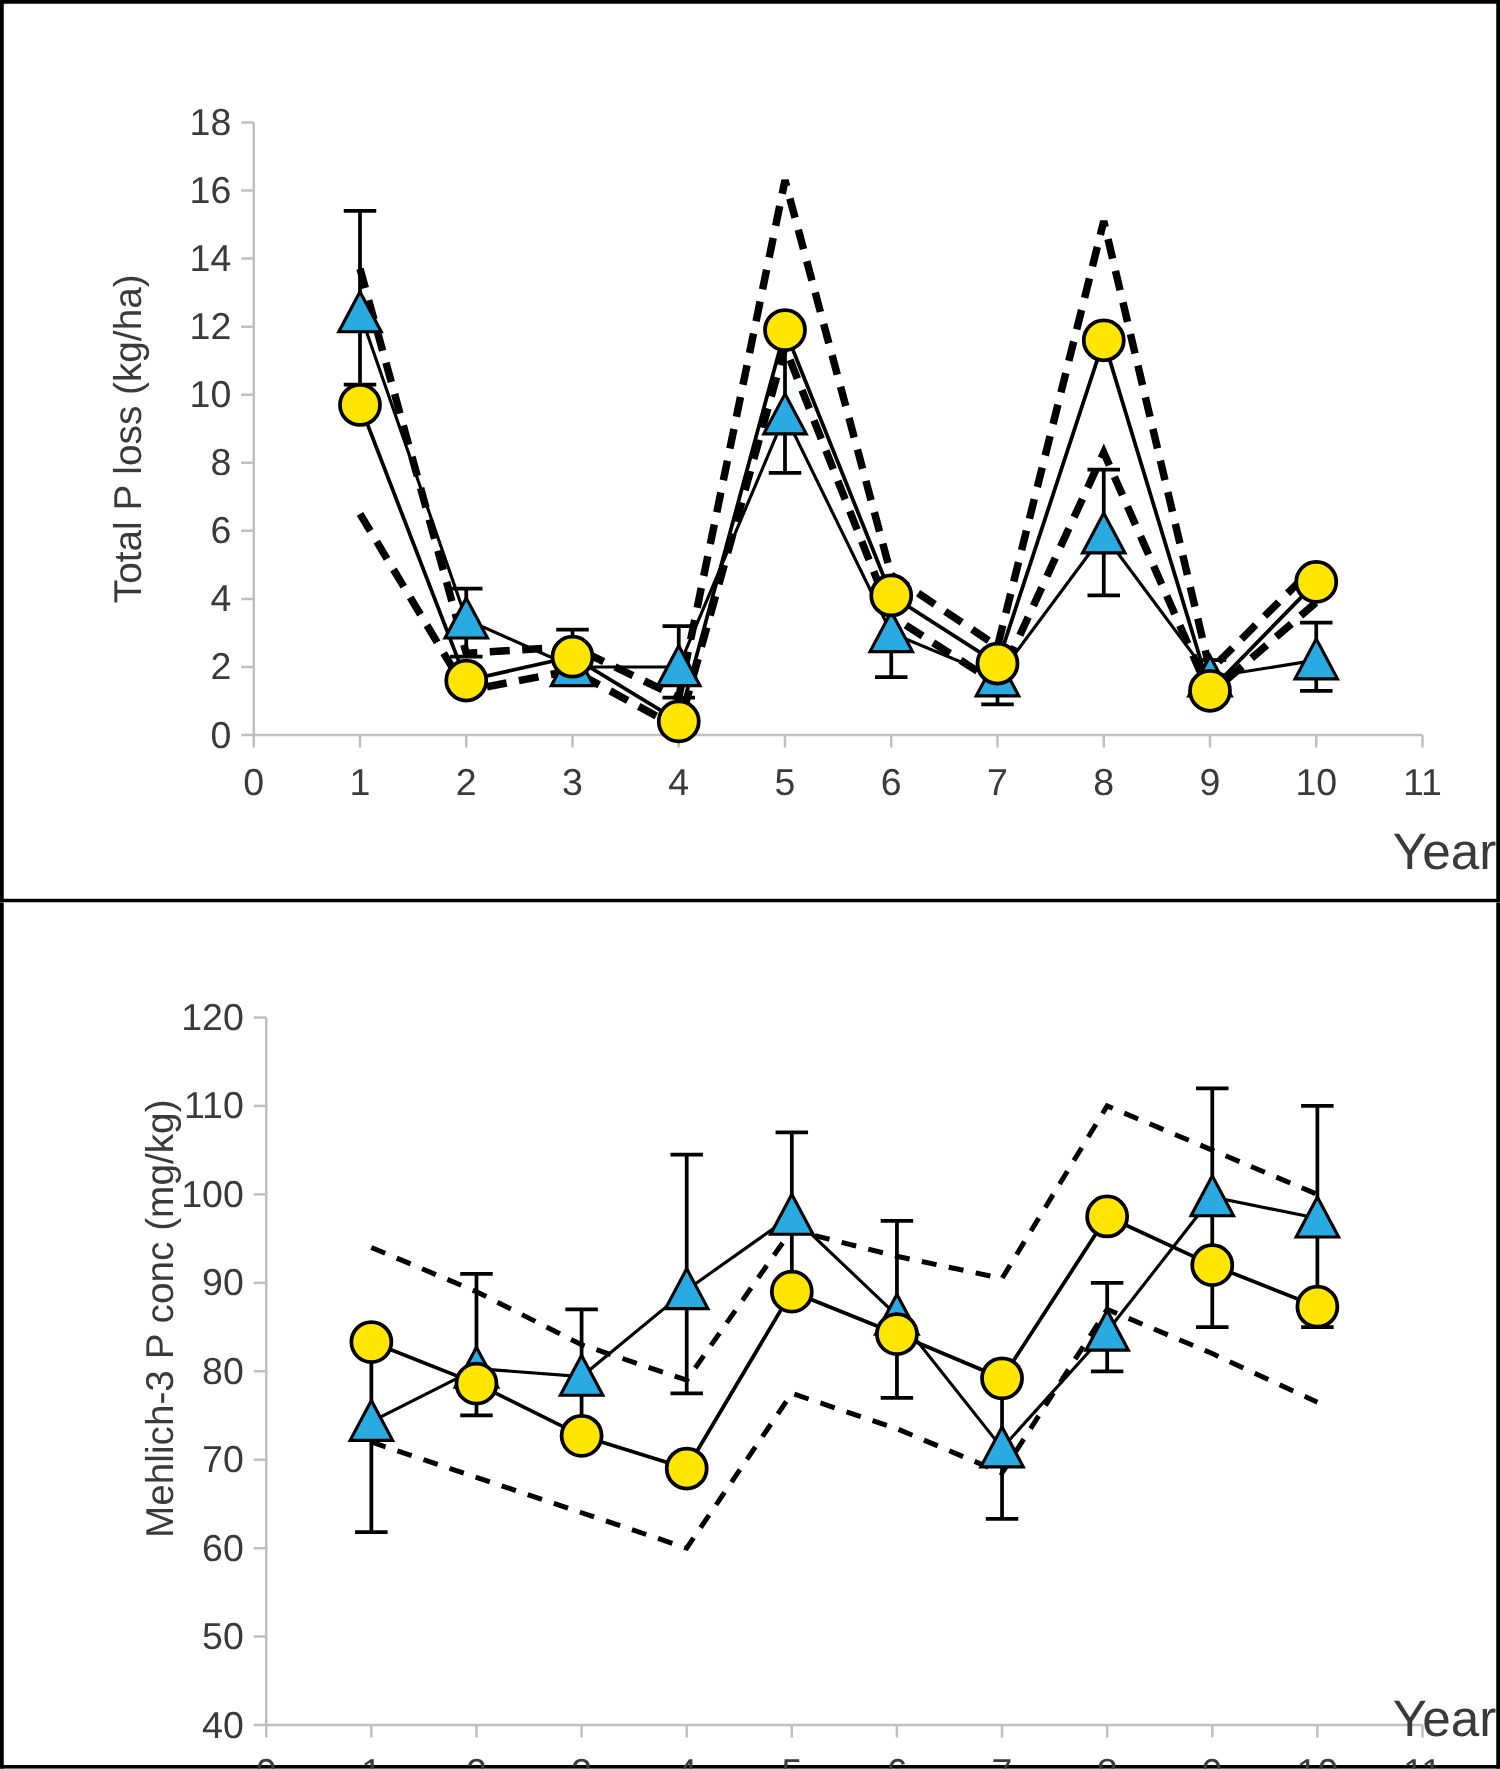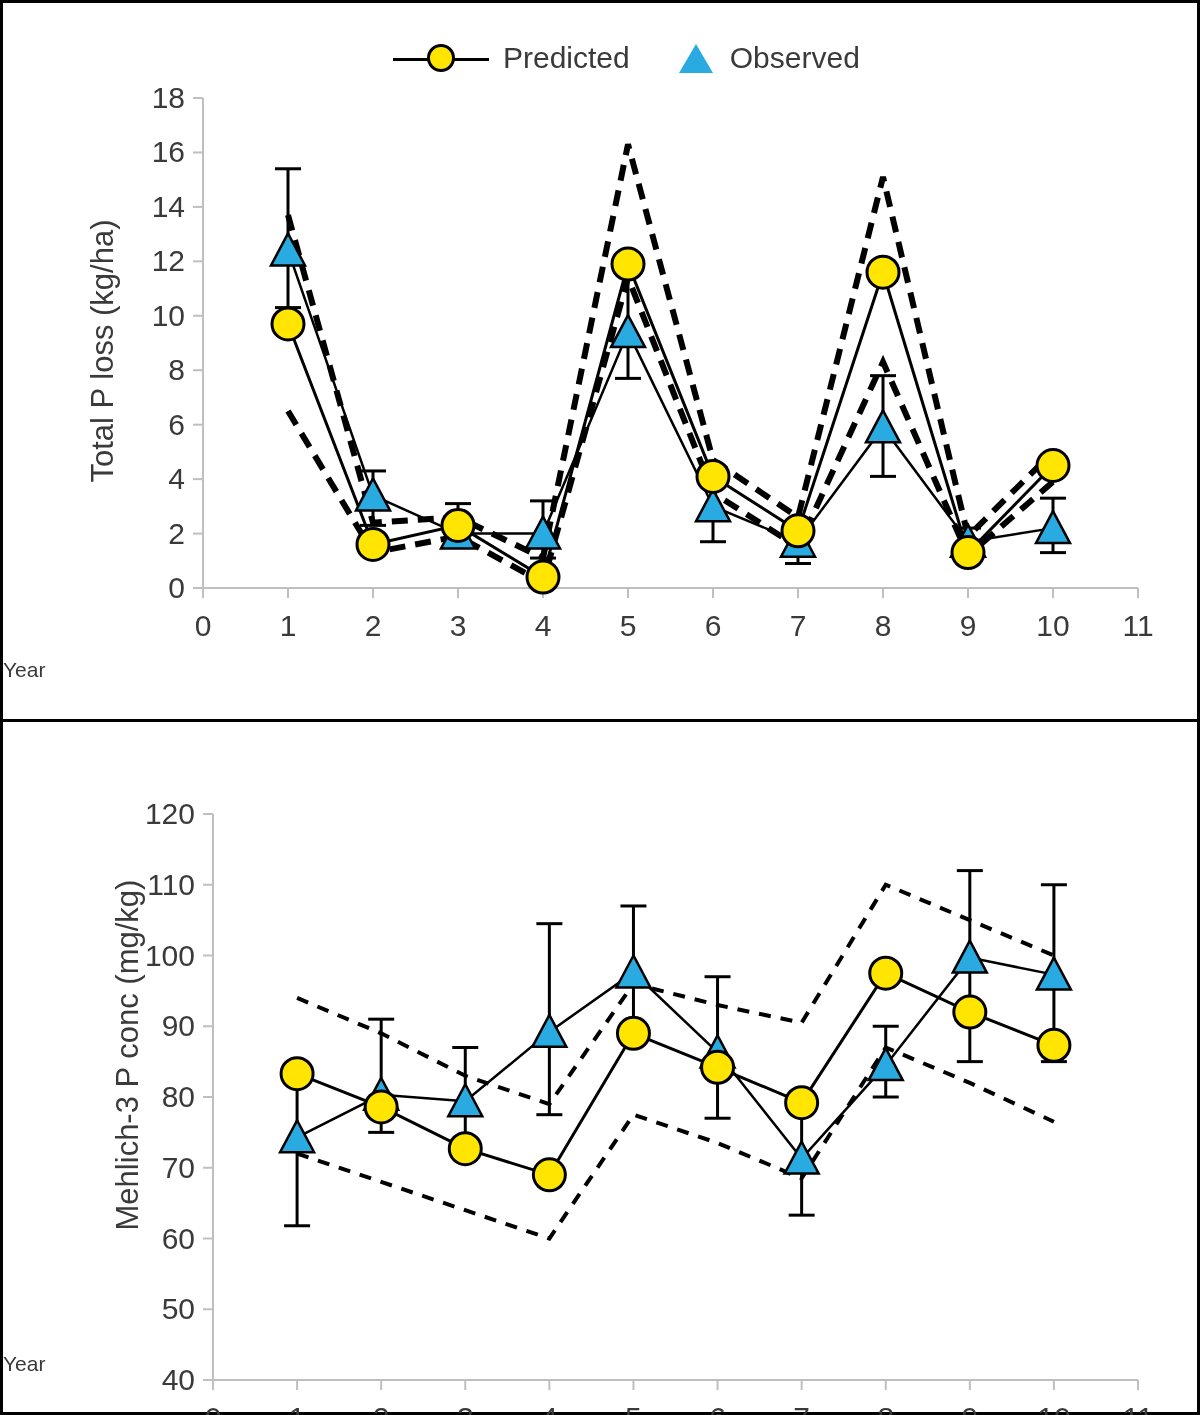--- a/index.html
+++ b/index.html
@@ -75,49 +75,35 @@
   }
   .axis-title-y {
     position: absolute;
     transform-origin: center center;
     font-size: 31px;
     color: #3a3a3a;
     white-space: nowrap;
   }
   .axis-title-x {
     position: absolute;
-    font-size: 21px;
+    font-size: 41px;
     color: #3a3a3a;
-    text-align: left;
+    text-align: right;
     width: 100%;
     left: 0;
   }
   svg { display: block; }
 </style>
 </head>
 <body>
 
 <div class="figure">
 
   <div class="panel" id="panel-top">
 
-    <div class="legend">
-      <div class="legend-item">
-        <span class="legend-line">
-          <span class="legend-circle"></span>
-        </span>
-        <span>Predicted</span>
-      </div>
-      <div class="legend-item">
-        <span class="legend-tri-box">
-          <span class="legend-tri"></span>
-        </span>
-        <span>Observed</span>
-      </div>
-    </div>
 
     <div class="axis-title-y" style="left: -110px; top: 330px; width: 420px; text-align:center; transform: rotate(-90deg);">
       <span>Total P loss (kg/ha)</span>
     </div>
 
     <div class="axis-title-x" style="top: 655px;">
       <span>Year</span>
     </div>
 
     <svg id="svg-top" width="1200" height="722">

